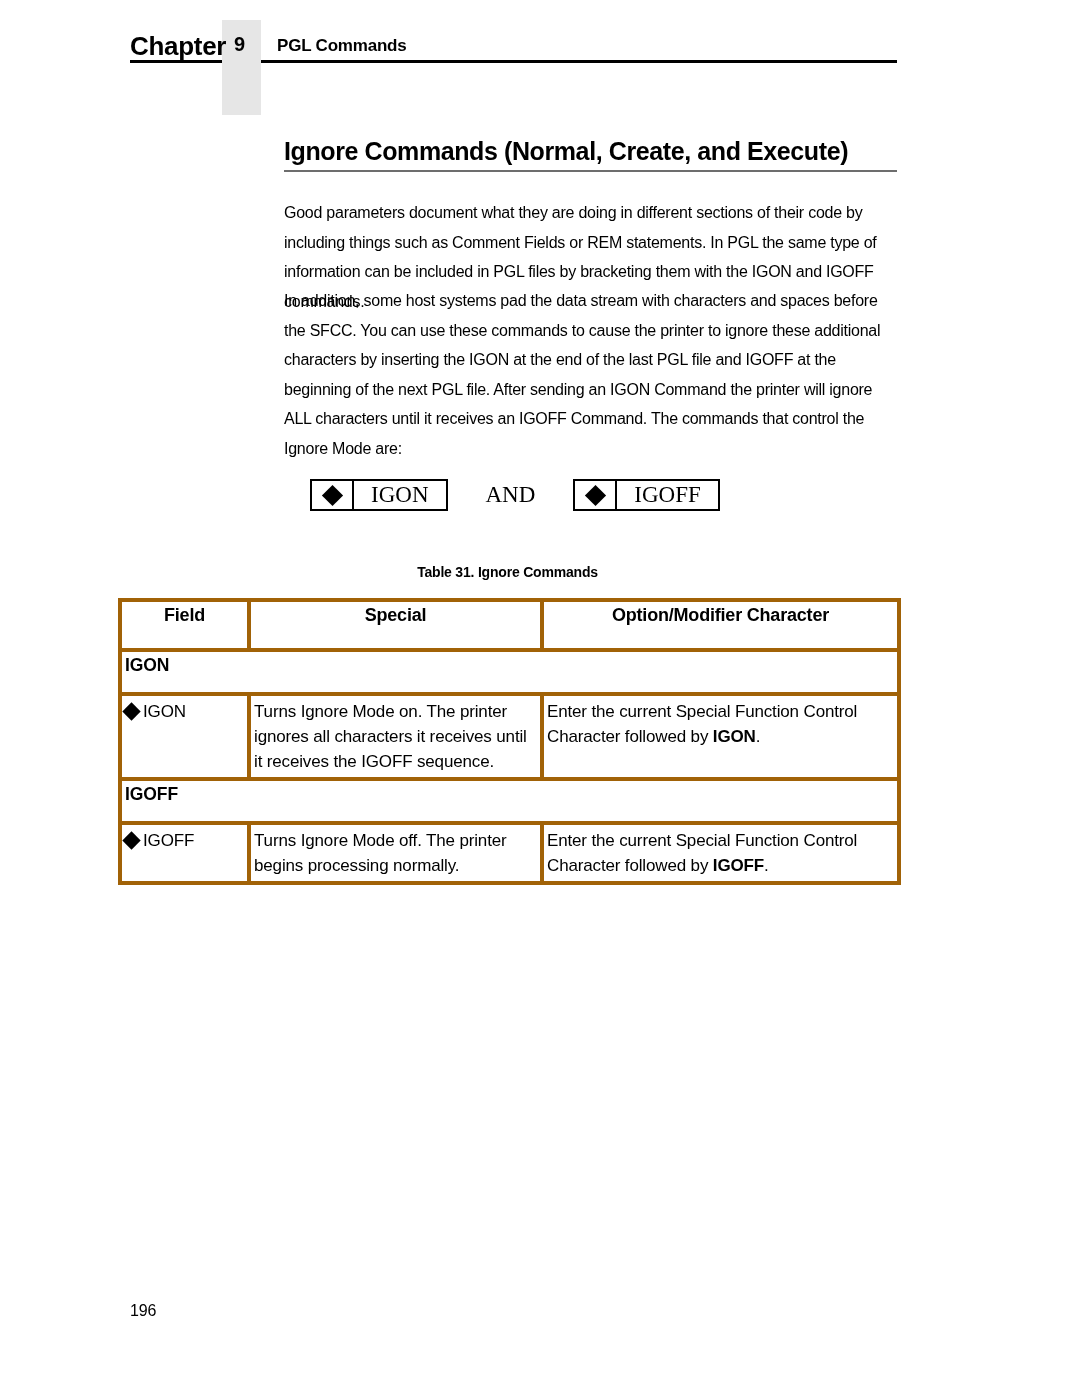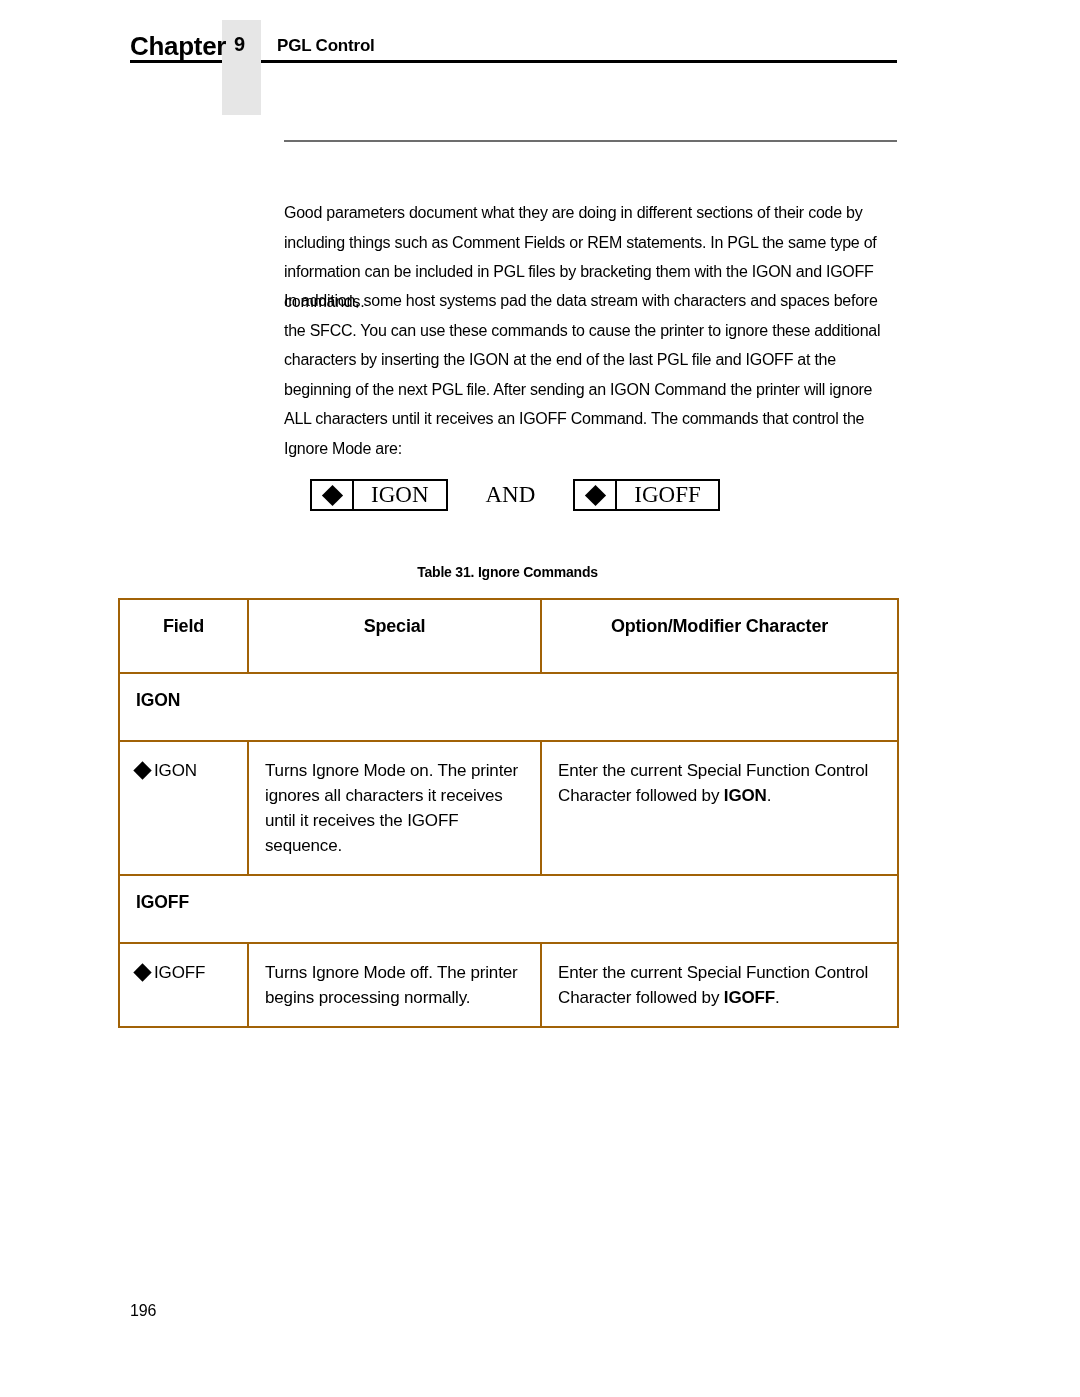--- a/index.html
+++ b/index.html
@@ -172,22 +172,22 @@
   }
   #ignore-table {
     position: absolute;
     left: 118px;
     top: 598px;
     width: 779px;
     border-collapse: collapse;
     table-layout: fixed;
   }
   #ignore-table td, #ignore-table th {
-    border: 2px solid #a16207;
-    padding: 16px;
+    border: 4px solid #a16207;
+    padding: 3px;
     vertical-align: top;
   }
   .col-field  { width: 129px; }
   .col-func   { width: 293px; }
   .col-opt    { width: 357px; }
 
   .th-cell {
     height: 40px;
     text-align: center;
     vertical-align: middle;
@@ -238,26 +238,27 @@
     letter-spacing: -0.2px;
   }
 </style>
 </head>
 <body>
 
 <div id="running-header">
   <div class="chapter-gray-band"></div>
   <div class="chapter-word">Chapter</div>
   <div class="chapter-number">9</div>
-  <div class="chapter-subject">PGL Control</div>
+  <div class="chapter-subject">PGL Commands</div>
   <div class="header-rule-left"></div>
   <div class="header-rule-right"></div>
 </div>
 
 <div id="section-title-block">
+  <div class="section-title">Ignore Commands (Normal, Create, and Execute)</div>
   <div class="section-title-rule"></div>
 </div>
 
 <div class="body-para" id="para-1">Good parameters document what they are doing in different sections of their code by including things such as Comment Fields or REM statements. In PGL the same type of information can be included in PGL files by bracketing them with the IGON and IGOFF commands.</div>
 <div class="body-para" id="para-2">In addition, some host systems pad the data stream with characters and spaces before the SFCC. You can use these commands to cause the printer to ignore these additional characters by inserting the IGON at the end of the last PGL file and IGOFF at the beginning of the next PGL file. After sending an IGON Command the printer will ignore ALL characters until it receives an IGOFF Command. The commands that control the Ignore Mode are:</div>
 
 <div id="syntax-diagram">
   <span class="syn-box"><span class="syn-cell-diamond"><span class="syn-diamond"></span></span><span class="syn-cell-text">IGON</span></span><span class="syn-and">AND</span><span class="syn-box"><span class="syn-cell-diamond"><span class="syn-diamond"></span></span><span class="syn-cell-text">IGOFF</span></span>
 </div>
 

